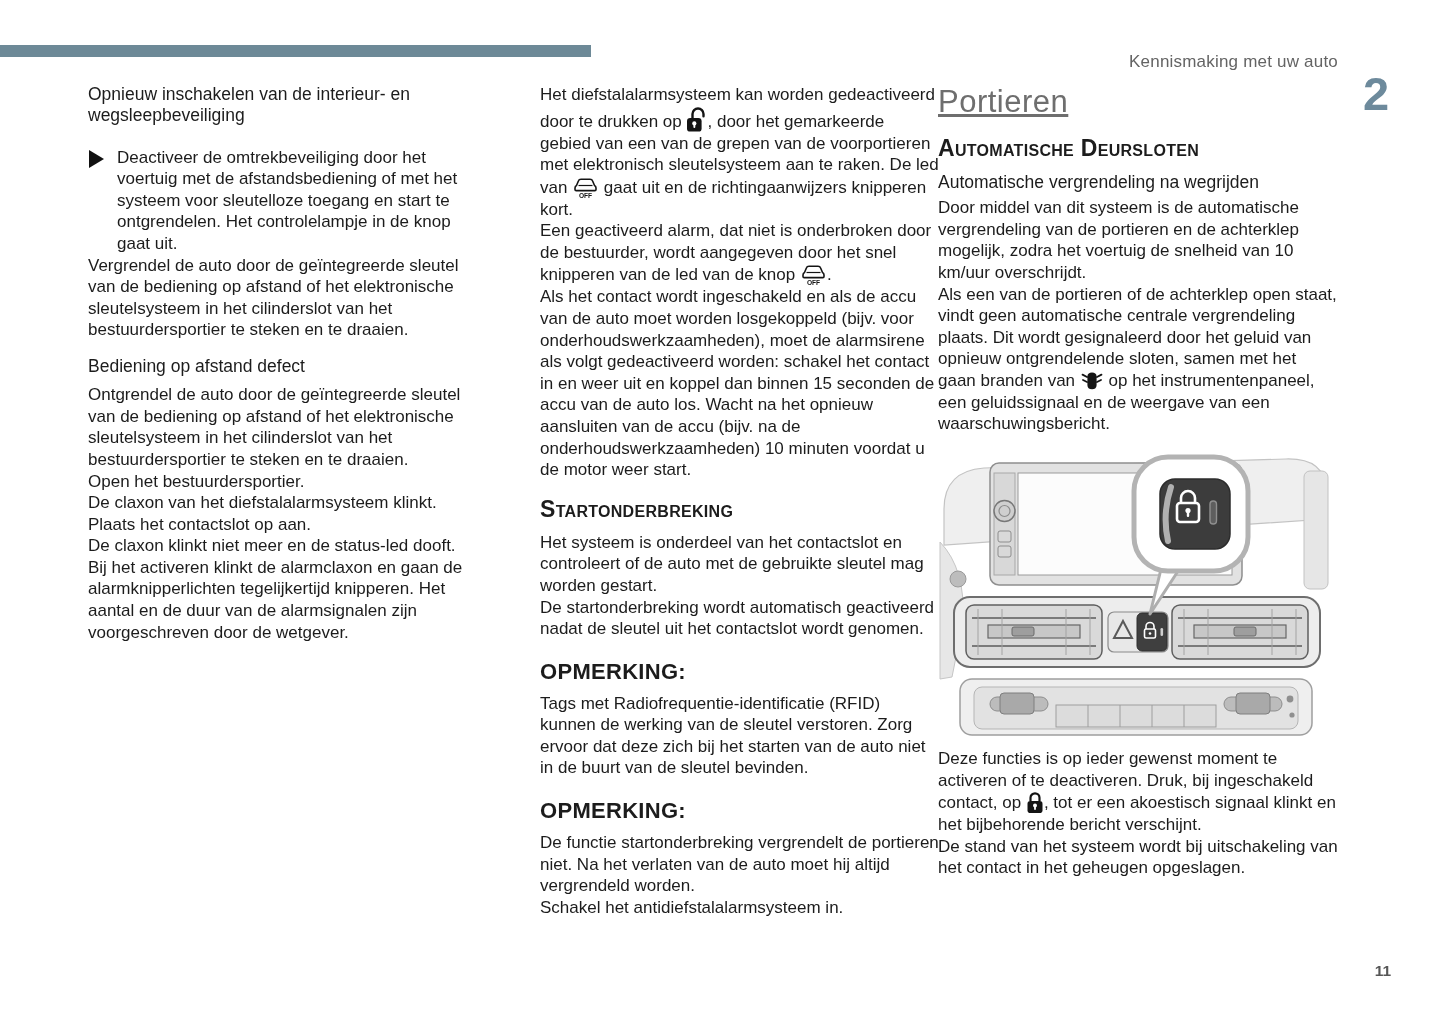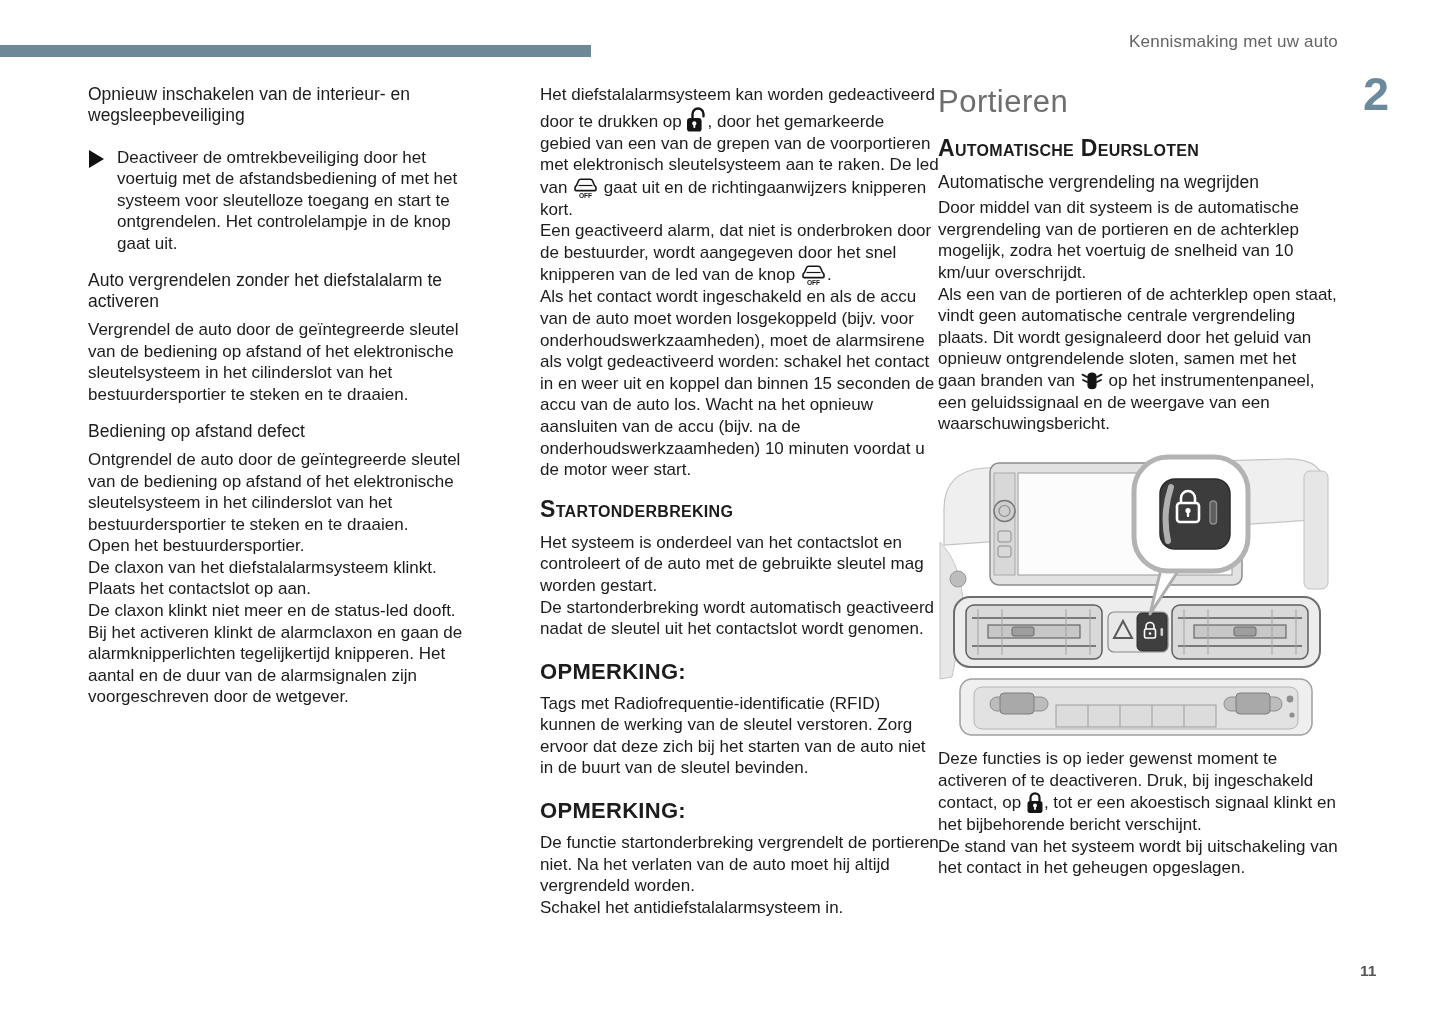--- a/index.html
+++ b/index.html
@@ -1,23 +1,23 @@
 <!DOCTYPE html>
 <html><head>
 <meta charset="utf-8">
 <style>
   *{margin:0;padding:0;box-sizing:border-box}
   html,body{background:#ffffff}
   body{font-family:"Liberation Sans","DejaVu Sans",sans-serif;color:#1c1c1c;-webkit-font-smoothing:antialiased}
   .page{position:relative;width:1445px;height:1018px;background:#fff;overflow:hidden}
 
   .topbar{position:absolute;left:0;top:45px;width:591px;height:12px;background:#6d8997}
-  .running-header{position:absolute;top:32px;left:938px;width:400px;text-align:right;font-size:17px;color:#646464;letter-spacing:.2px}
+  .running-header{position:absolute;top:52px;left:938px;width:400px;text-align:right;font-size:17px;color:#646464;letter-spacing:.2px}
   .chapter-num{position:absolute;top:70px;left:1346px;width:60px;font-size:47px;font-weight:bold;text-align:center;line-height:1;color:#6d8a9c}
-  .pagenum{position:absolute;top:962px;left:1360px;width:46px;text-align:left;font-size:15.5px;font-weight:bold;color:#575757}
+  .pagenum{position:absolute;top:962px;left:1360px;width:46px;text-align:center;font-size:15.5px;font-weight:bold;color:#575757}
 
   .col{position:absolute;top:84px;font-size:17px;line-height:1.27}
   .col1{left:88px;width:397px}
   .col2{left:540px;width:399px}
   .col3{left:938px;width:400px}
   .col p{white-space:pre-line;margin:0}
 
   .h-bold{font-size:17.5px;font-weight:normal;line-height:1.22;margin:0 0 7px}
   .mt{margin-top:15px}
   .h-section{font-size:23px;font-weight:bold;font-variant:small-caps;letter-spacing:.3px;margin:14px 0 8px}
@@ -41,21 +41,20 @@
   <div class="topbar" style="background: rgb(109, 137, 151);"></div>
   <div class="running-header">Kennismaking met uw auto</div>
   <div class="chapter-num" style="color: rgb(109, 138, 156);">2</div>
 
   <section class="col col1">
     <h3 class="h-bold">Opnieuw inschakelen van de interieur- en wegsleepbeveiliging</h3>
     <div class="bullet">
       <span class="arrow"></span>
       <p>Deactiveer de omtrekbeveiliging door het voertuig met de afstandsbediening of met het systeem voor sleutelloze toegang en start te ontgrendelen. Het controlelampje in de knop gaat uit.</p>
     </div>
-    <h3 class="h-bold mt">Auto vergrendelen zonder het diefstalalarm te activeren</h3>
     <p>Vergrendel de auto door de geïntegreerde sleutel van de bediening op afstand of het elektronische sleutelsysteem in het cilinderslot van het bestuurdersportier te steken en te draaien.</p>
     <h3 class="h-bold mt">Bediening op afstand defect</h3>
     <p>Ontgrendel de auto door de geïntegreerde sleutel van de bediening op afstand of het elektronische sleutelsysteem in het cilinderslot van het bestuurdersportier te steken en te draaien.
 Open het bestuurdersportier.
 De claxon van het diefstalalarmsysteem klinkt.
 Plaats het contactslot op aan.
 De claxon klinkt niet meer en de status-led dooft.</p>
     <p>Bij het activeren klinkt de alarmclaxon en gaan de alarmknipperlichten tegelijkertijd knipperen. Het aantal en de duur van de alarmsignalen zijn voorgeschreven door de wetgever.</p>
   </section>
 
@@ -80,21 +79,21 @@
     <p>Het systeem is onderdeel van het contactslot en controleert of de auto met de gebruikte sleutel mag worden gestart.
 De startonderbreking wordt automatisch geactiveerd nadat de sleutel uit het contactslot wordt genomen.</p>
     <h3 class="h-note">OPMERKING:</h3>
     <p>Tags met Radiofrequentie-identificatie (RFID) kunnen de werking van de sleutel verstoren. Zorg ervoor dat deze zich bij het starten van de auto niet in de buurt van de sleutel bevinden.</p>
     <h3 class="h-note">OPMERKING:</h3>
     <p>De functie startonderbreking vergrendelt de portieren niet. Na het verlaten van de auto moet hij altijd vergrendeld worden.
 Schakel het antidiefstalalarmsysteem in.</p>
   </section>
 
   <section class="col col3">
-    <h1 class="title" style="color: rgb(110, 110, 110);">Portieren</h1>
+    <h1 class="title" style="color: rgb(110, 110, 110); text-decoration: underline;">Portieren</h1>
     <h2 class="h-section">Automatische Deursloten</h2>
     <h3 class="h-bold">Automatische vergrendeling na wegrijden</h3>
     <p>Door middel van dit systeem is de automatische vergrendeling van de portieren en de achterklep mogelijk, zodra het voertuig de snelheid van 10 km/uur overschrijdt.
 Als een van de portieren of de achterklep open staat, vindt geen automatische centrale vergrendeling plaats. Dit wordt gesignaleerd door het geluid van opnieuw ontgrendelende sloten, samen met het gaan branden van <span class="ic"><svg width="24" height="22" viewBox="0 0 24 22">
             <path d="M12 2.5 Q16.2 2.5 16.6 6.2 L16.6 15 Q16.6 19.2 12 19.2 Q7.4 19.2 7.4 15 L7.4 6.2 Q7.8 2.5 12 2.5 Z" fill="#141414"></path>
             <path d="M7 7 L2.5 4.6 M7 12 L3 10 M17 7 L21.5 4.6 M17 12 L21 10" stroke="#141414" stroke-width="1.8" stroke-linecap="round"></path>
           </svg></span> op het instrumentenpaneel, een geluidssignaal en de weergave van een waarschuwingsbericht.</p>
 
     <div class="figure">
       <svg width="395" height="293" viewBox="0 0 395 293" xmlns="http://www.w3.org/2000/svg">

